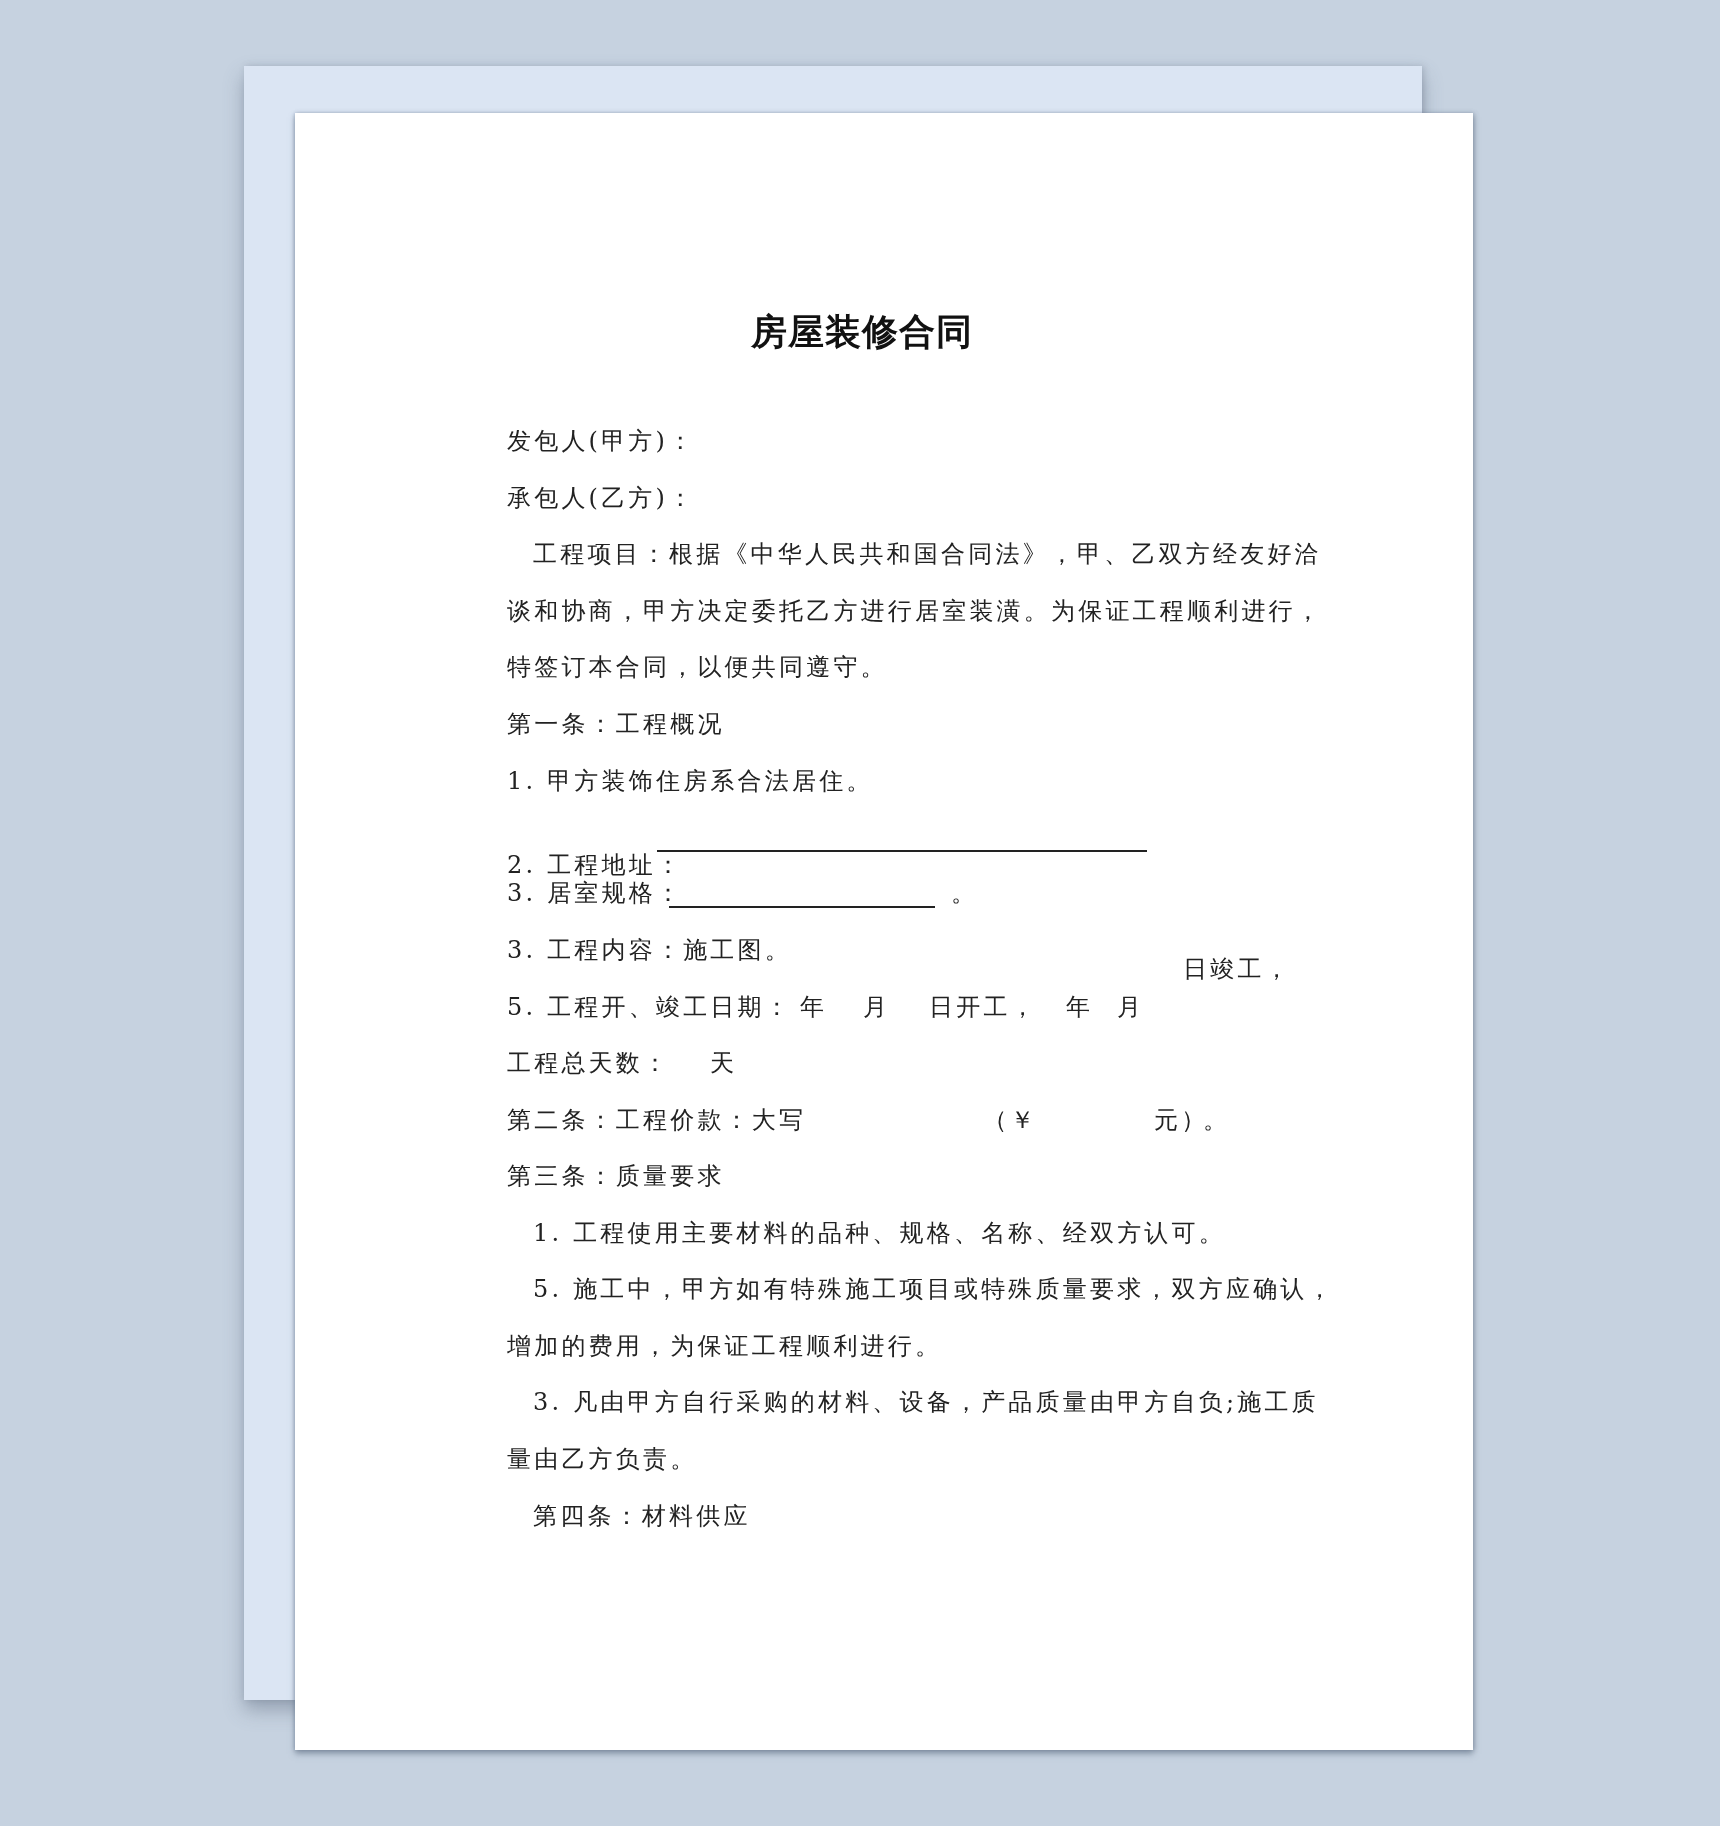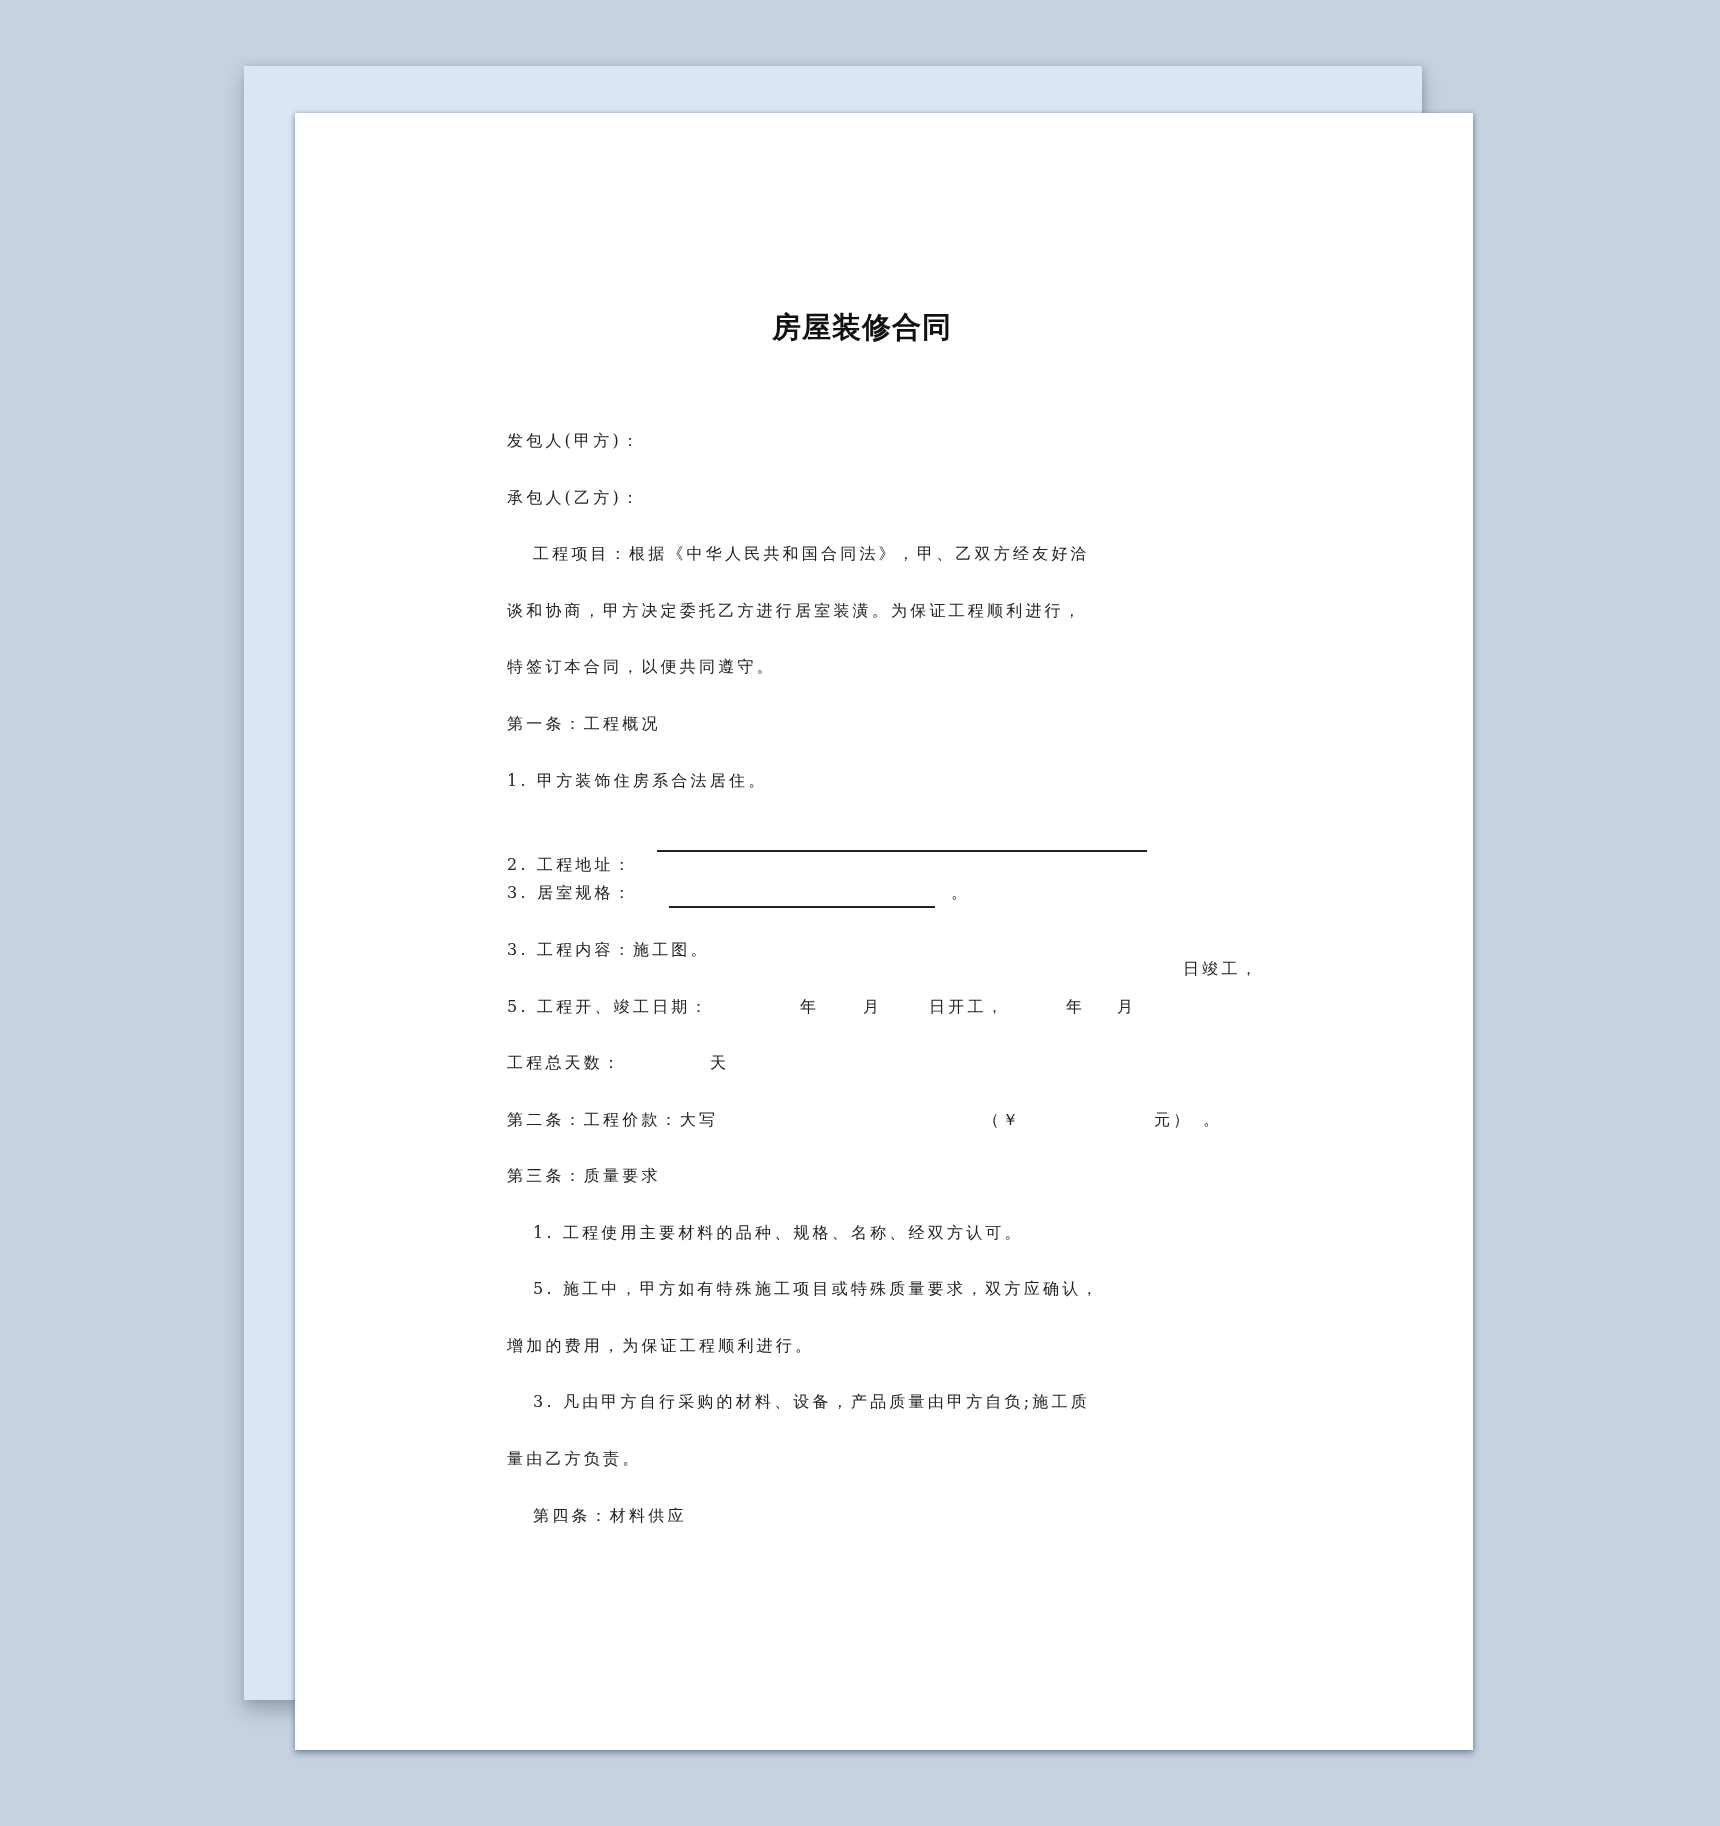--- a/index.html
+++ b/index.html
@@ -33,32 +33,32 @@
       box-shadow: 0 4px 6px rgba(90, 105, 125, 0.55), 2px 0 4px rgba(90,105,125,0.25), -1px 0 3px rgba(120,140,170,0.35);
     }
     .title {
       position: absolute;
       left: 0;
       width: 100%;
       top: 308px;
       text-align: center;
       font-family: "DejaVu Sans", "Liberation Sans", sans-serif;
       font-weight: bold;
-      font-size: 29px;
+      font-size: 36px;
       color: #111;
       letter-spacing: 1px;
       padding-left: 4px;
       box-sizing: border-box;
     }
     .line {
       position: absolute;
       left: 507px;
       height: 34px;
       line-height: 34px;
-      font-size: 16px;
+      font-size: 24px;
       color: #222;
       letter-spacing: 3.2px;
       white-space: nowrap;
     }
     .indent { left: 533px; }
     .underline {
       position: absolute;
       height: 2px;
       background: #222;
     }

